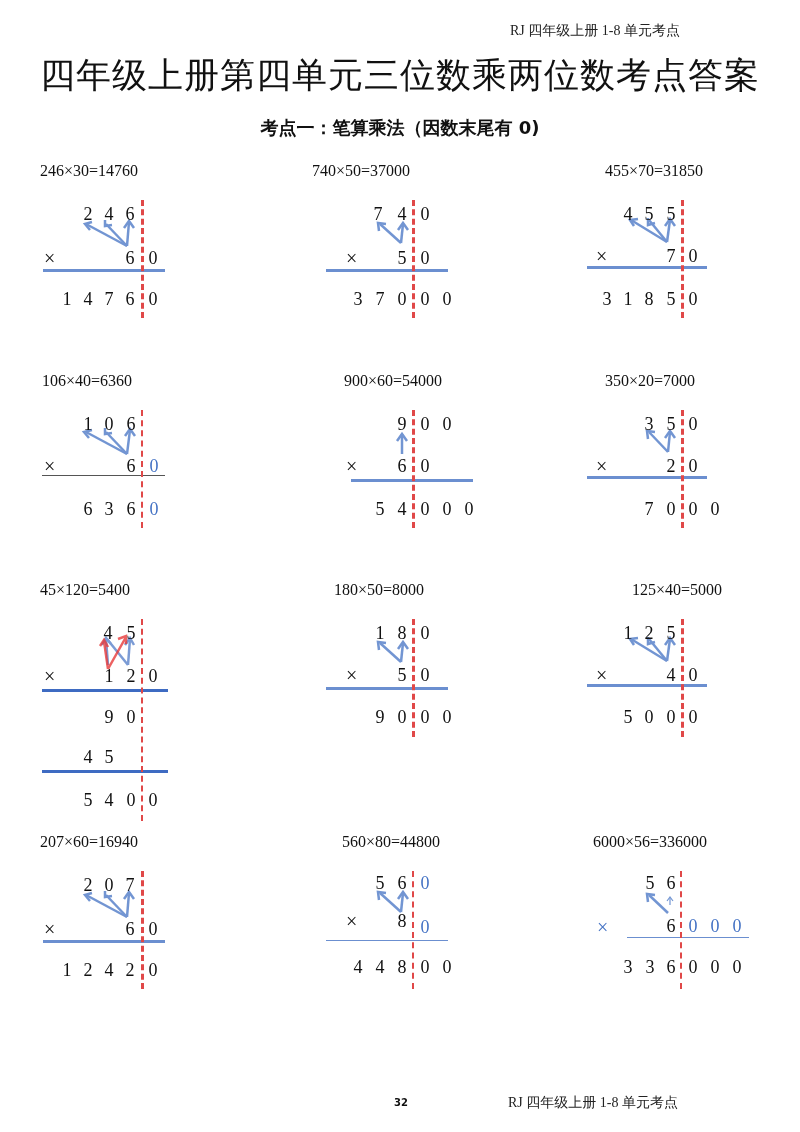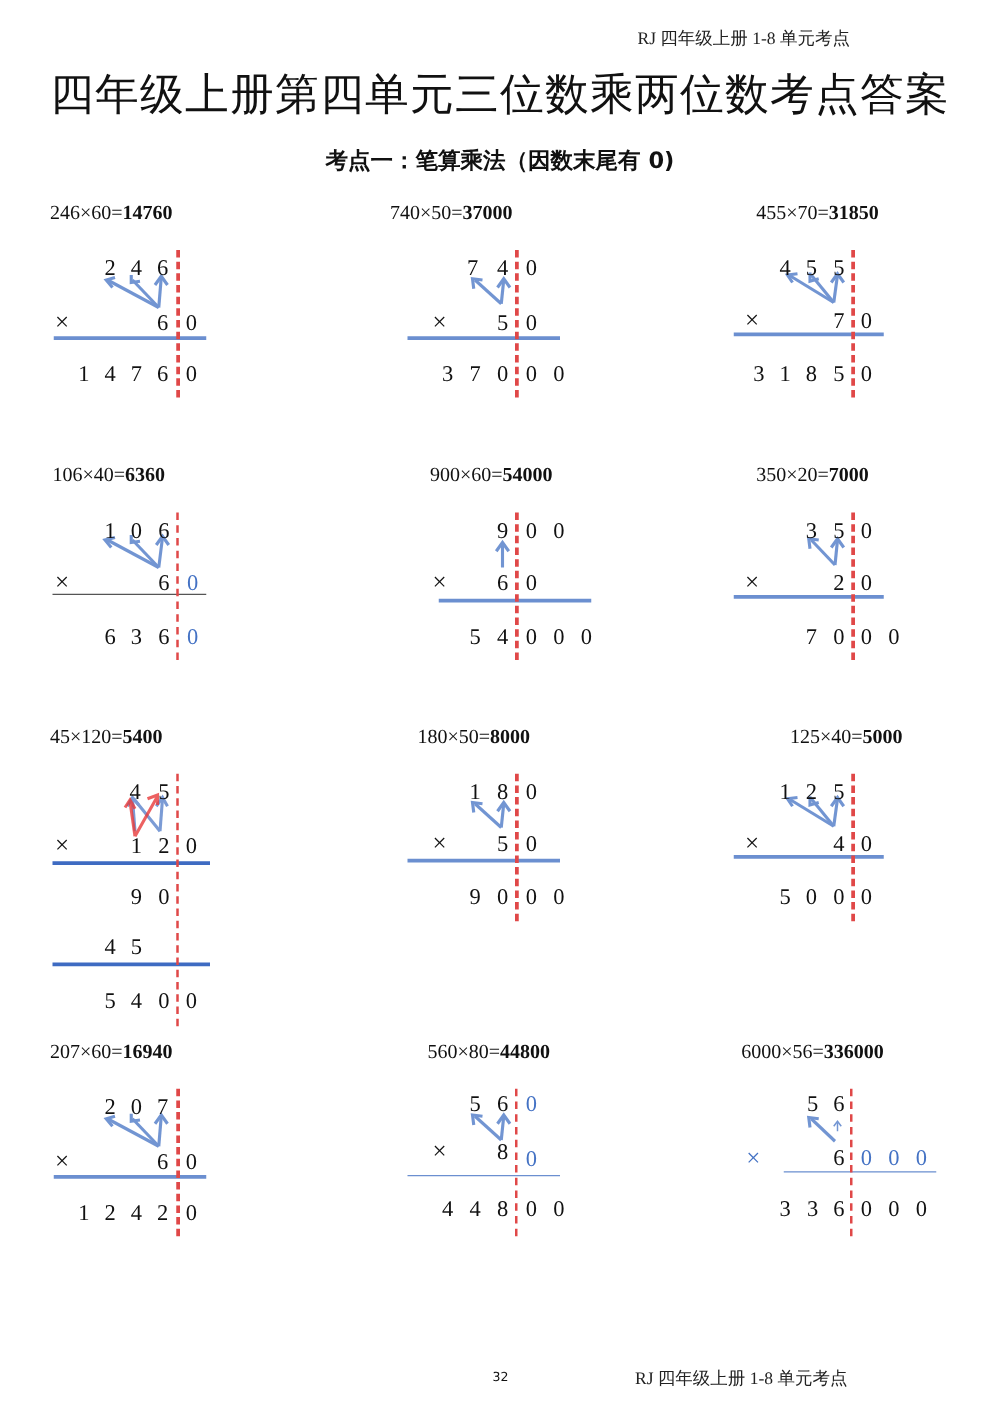--- a/index.html
+++ b/index.html
@@ -5,44 +5,44 @@
   html, body { margin: 0; padding: 0; background: #ffffff; }
   body { width: 800px; height: 1132px; position: relative; overflow: hidden;
          font-family: "Liberation Serif", "DejaVu Serif", serif; color: #111; }
   .running-head { position: absolute; top: 22px; left: 510px; font-size: 14px; color: #222; }
   .page-title { position: absolute; top: 52px; left: 0; width: 800px; text-align: center;
                 font-size: 35px; letter-spacing: 1px; color: #111; font-family: "DejaVu Serif", serif; }
   .section-title { position: absolute; top: 116px; left: 0; width: 800px; text-align: center;
                    font-size: 18px; font-weight: bold; font-family: "DejaVu Sans", sans-serif; }
   .prob { position: absolute; width: 260px; height: 240px; }
   .eq { position: absolute; top: 0; font-size: 16px; white-space: nowrap; }
-  .eq .ans { font-weight: bold; text-align: right; }
+  .eq .ans { font-weight: normal; text-align: right; }
   .d { position: absolute; width: 20px; text-align: center; font-size: 18px; line-height: 20px; }
   .d.blue { color: #4472c4; }
   .times { position: absolute; font-size: 20px; line-height: 20px; }
   .times.blue { color: #4472c4; }
   .hline { position: absolute; height: 3px; background: #6b8fd0; }
   .hline.thin { height: 1px; background: #555; }
   .hline.thinblue { height: 1px; background: #6b8fd0; }
   .hline.dark { background: #3e6bc2; }
   .vdash { position: absolute; width: 0; border-left: 3px dashed #e04848; }
   svg.arrows { position: absolute; left: 0; top: 0; overflow: visible; pointer-events: none; }
-  .page-num { position: absolute; top: 1097px; left: 394px; font-size: 10px; font-weight: normal;
+  .page-num { position: absolute; top: 1097px; left: 394px; font-size: 10px; font-weight: bold;
               font-family: "DejaVu Sans", sans-serif; }
   .running-foot { position: absolute; top: 1094px; left: 508px; font-size: 14px; color: #222; }
 </style>
 </head>
 <body>
 
 <div class="running-head">RJ 四年级上册 1-8 单元考点</div>
 <div class="page-title">四年级上册第四单元三位数乘两位数考点答案</div>
 <div class="section-title">考点一：笔算乘法（因数末尾有 0)</div>
 
 <div class="prob" style="left:0; top:162px;">
-  <div class="eq" style="left:40px;"><span>246×60=</span><span class="ans">14760</span></div>
+  <div class="eq" style="left:40px;"><span>246×30=</span><span class="ans">14760</span></div>
   <svg class="arrows" width="260" height="150">
     <g stroke="#4472c4" stroke-width="2.5" fill="none" opacity="0.75">
       <line x1="127" y1="84" x2="86" y2="62"></line>
         <line x1="127" y1="84" x2="106" y2="62"></line>
         <line x1="127" y1="84" x2="129" y2="60"></line>
       <polyline points="92,60 85,62 90,68"></polyline>
         <polyline points="105,58 105,64 112,63"></polyline>
         <polyline points="124,66 129,59 134,66"></polyline>
     </g>
   </svg>

